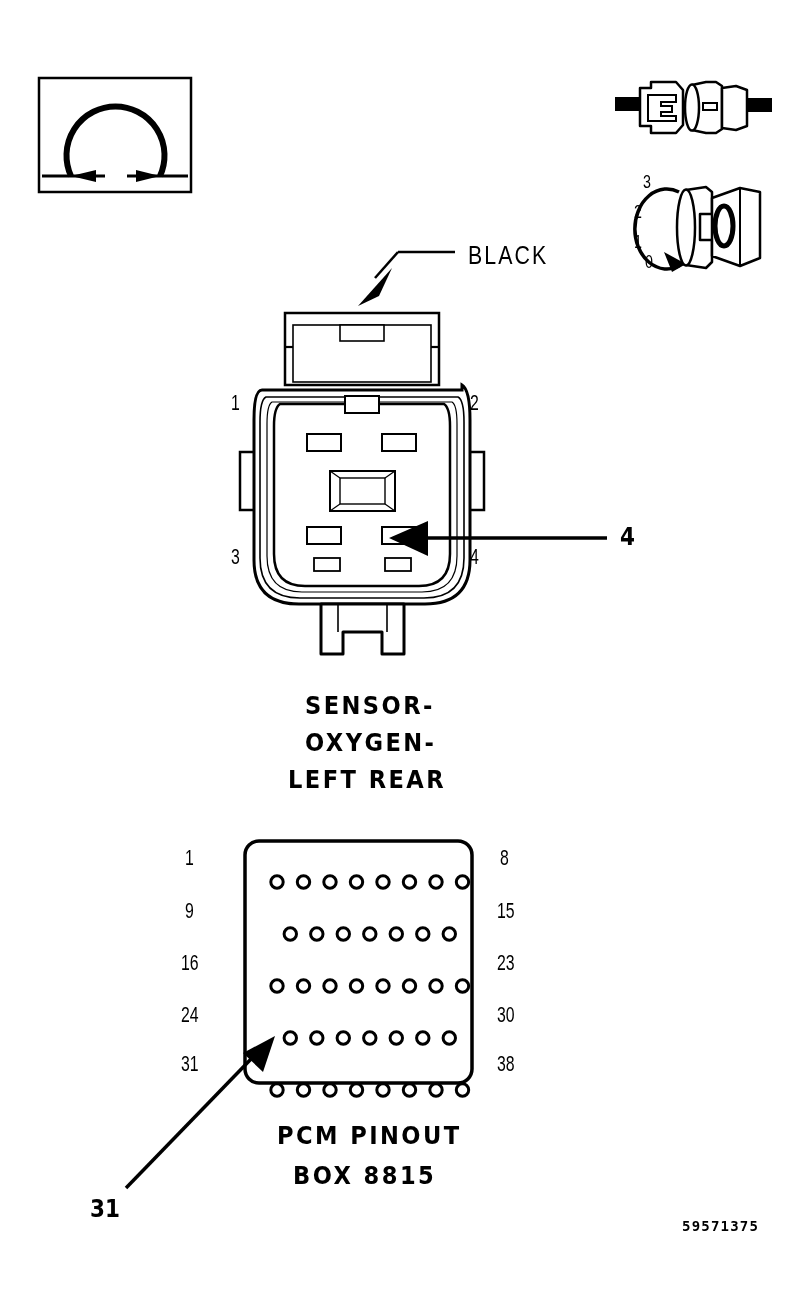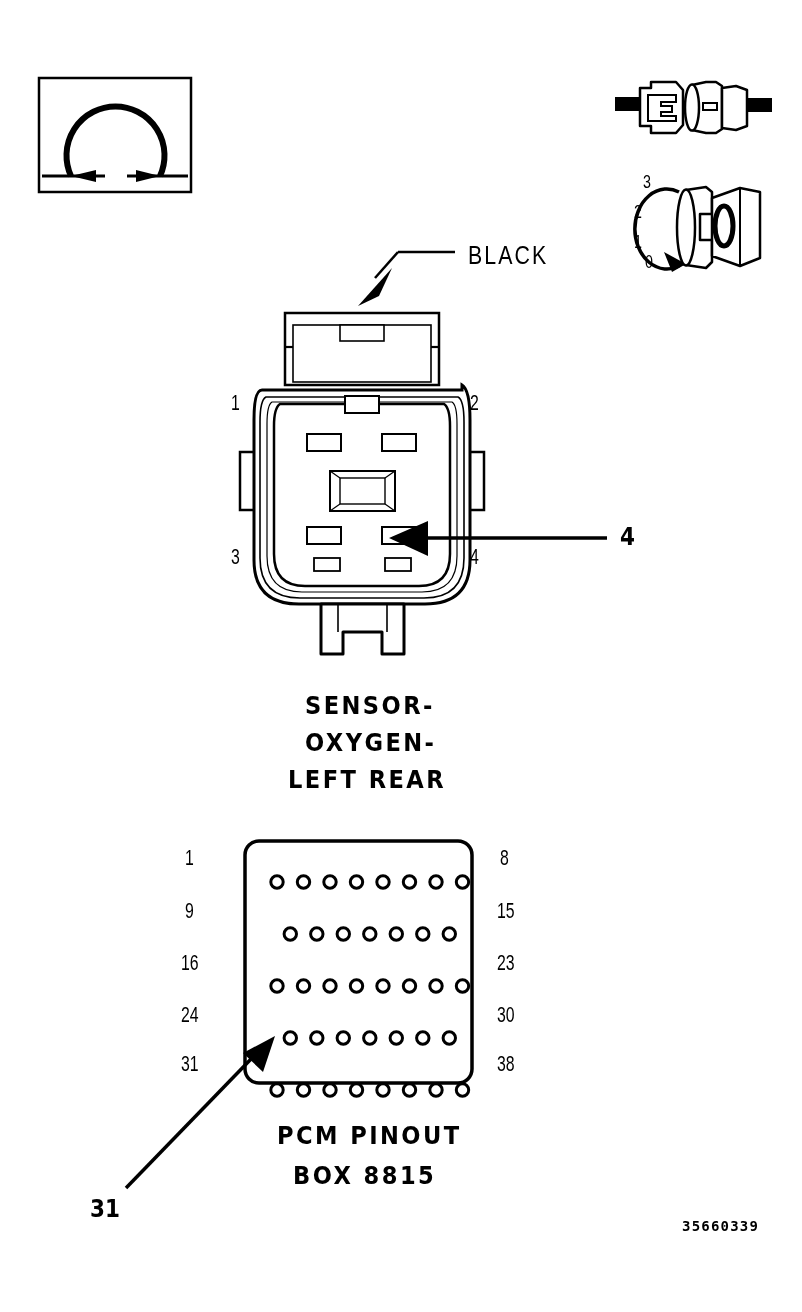--- a/index.html
+++ b/index.html
@@ -261,15 +261,15 @@
   <div class="txt pin-num" style="left:497px; top:900px;">15</div>
   <div class="txt pin-num" style="left:497px; top:952px;">23</div>
   <div class="txt pin-num" style="left:497px; top:1004px;">30</div>
   <div class="txt pin-num" style="left:497px; top:1053px;">38</div>
 
   <div class="txt caption" style="left:277px; top:1124px;">PCM PINOUT</div>
   <div class="txt caption" style="left:293px; top:1164px;">BOX 8815</div>
 
   <div class="txt lbl-bold-call" style="left:90px; top:1196px;">31</div>
 
-  <div class="txt figure-id" style="left:682px; top:1219px;">35660339</div>
+  <div class="txt figure-id" style="left:682px; top:1219px;">59571375</div>
 
 </div>
 
 </body></html>

